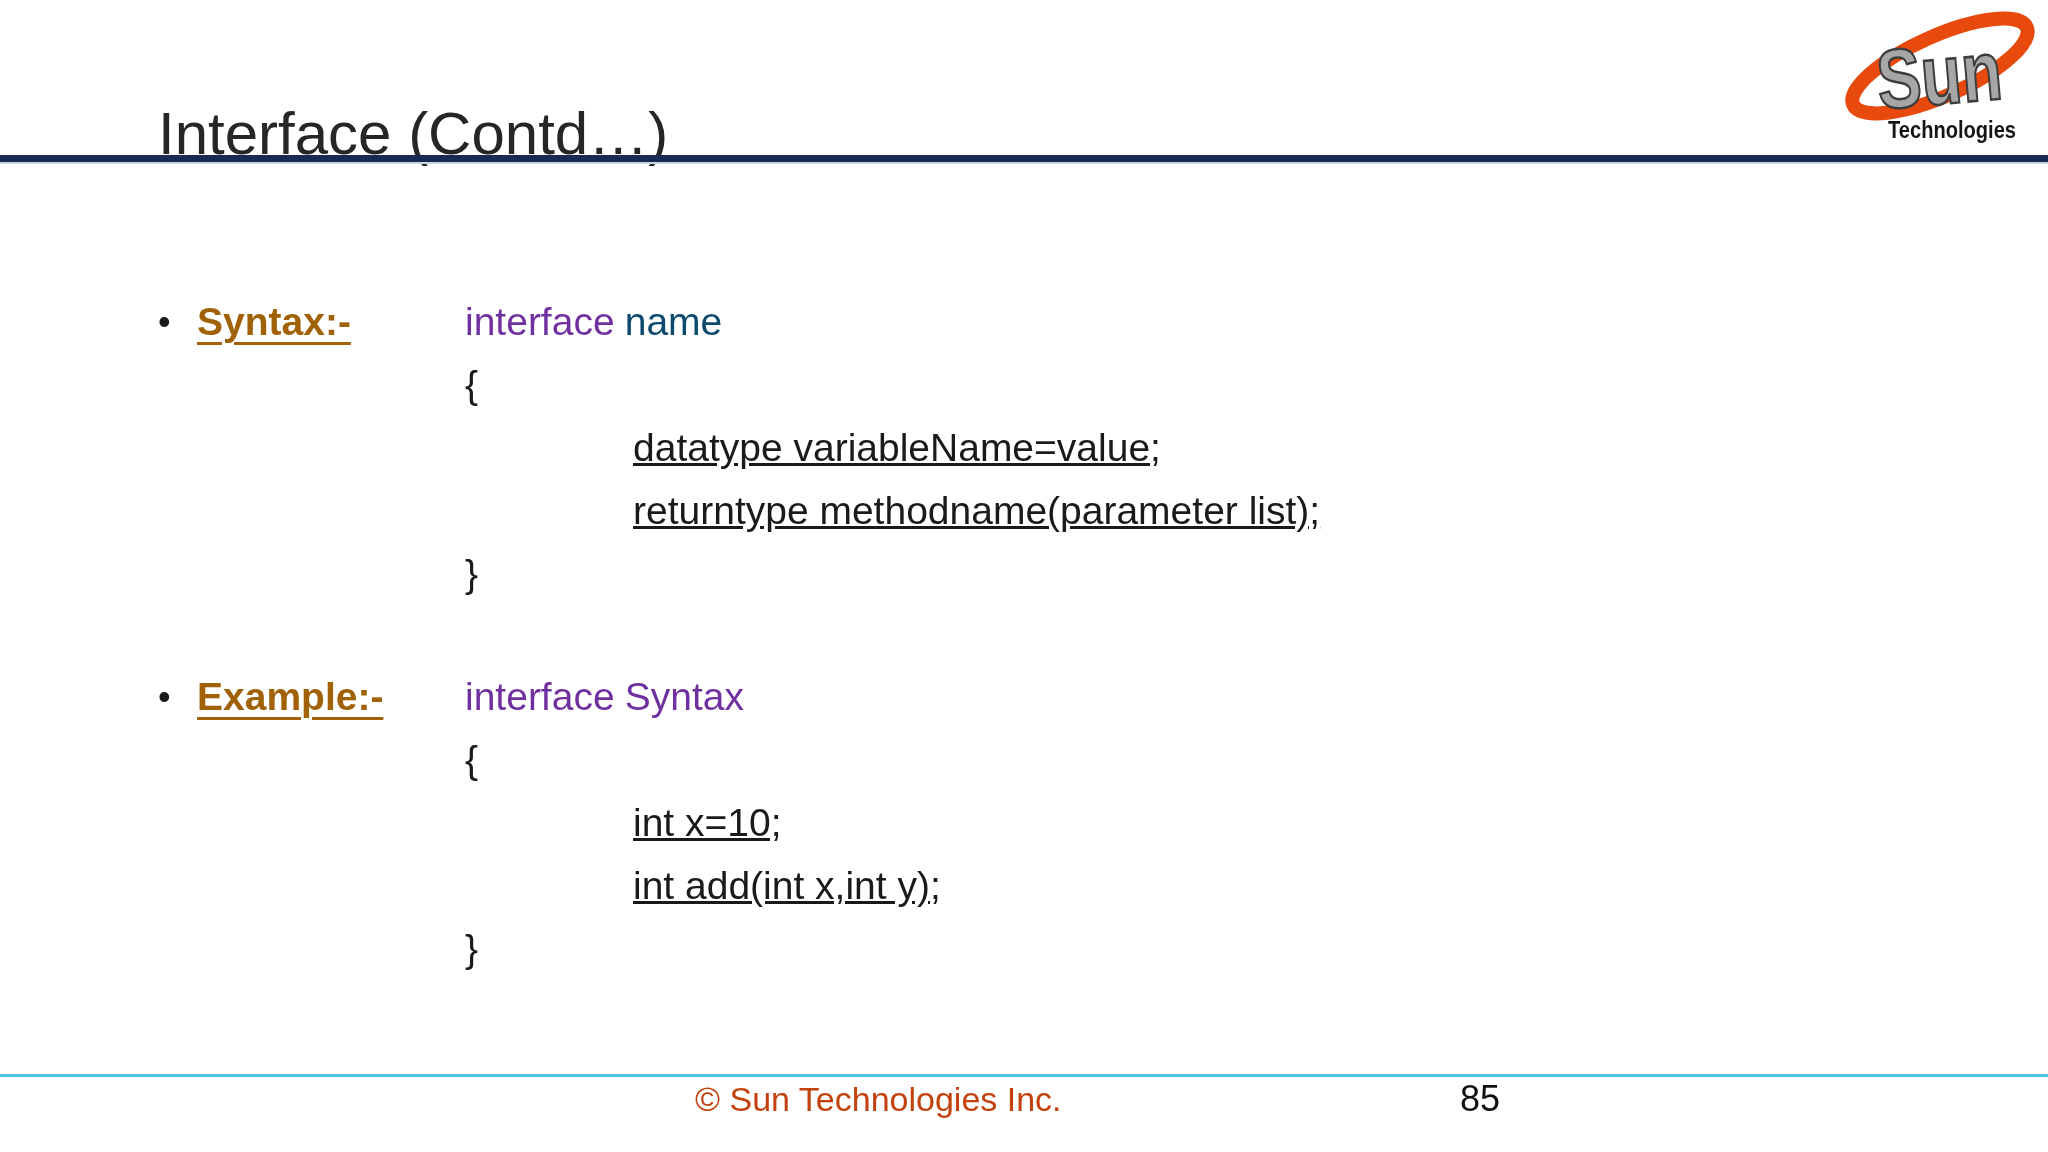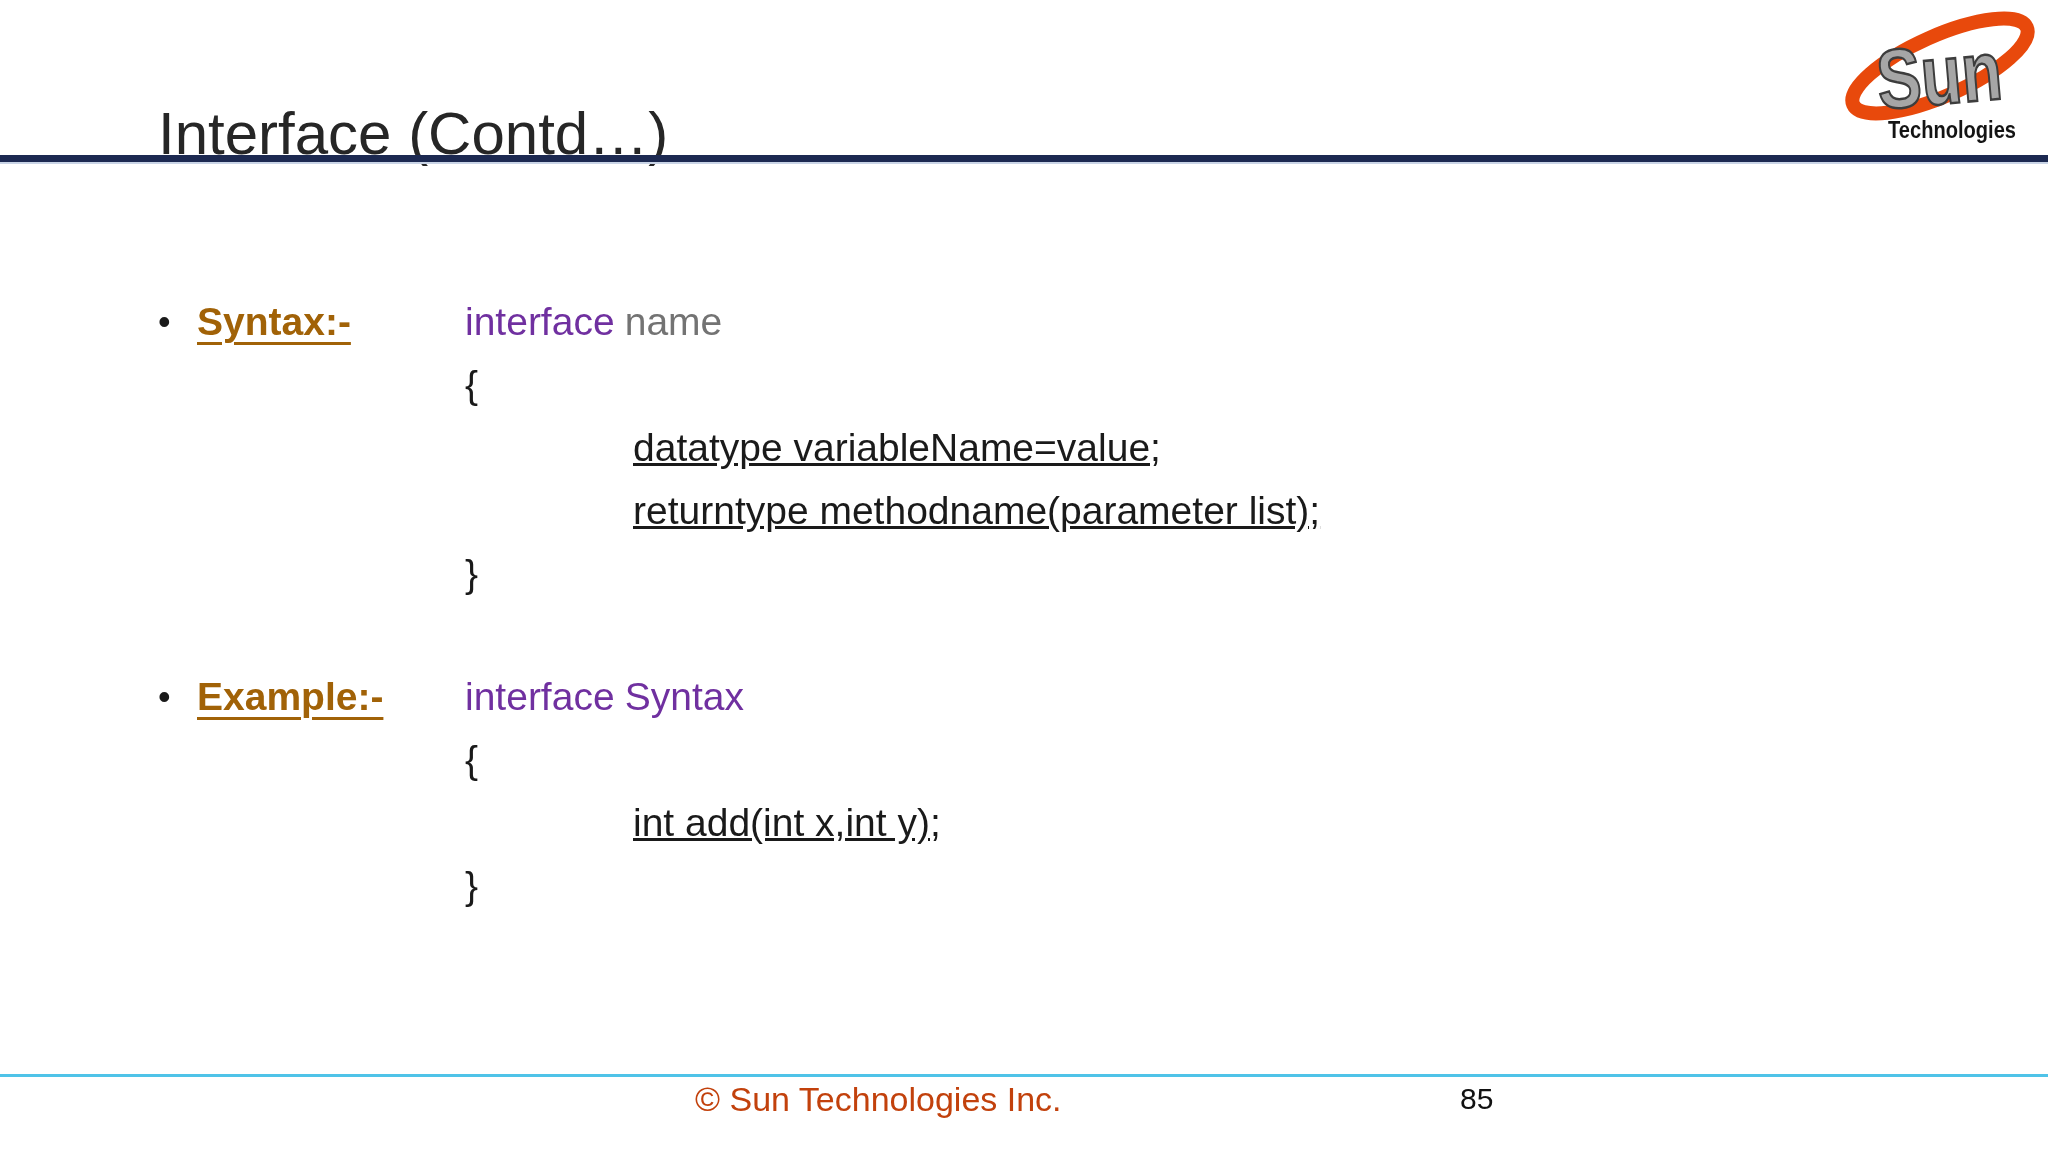--- a/index.html
+++ b/index.html
@@ -104,21 +104,21 @@
     left: 695px;
     top: 1077px;
     font-size: 34px;
     line-height: 44px;
     color: #c2410c;
   }
   .footer-page {
     position: absolute;
     left: 1460px;
     top: 1077px;
-    font-size: 30px;
+    font-size: 36px;
     line-height: 44px;
     color: #111111;
   }
 </style>
 </head>
 <body>
 
 <div class="slide">
 
   <h1 class="title">Interface (Contd…)</h1>
@@ -133,21 +133,21 @@
     </svg>
   </div>
 
   <div class="title-rule" style="background-color: rgb(28, 41, 81);"></div>
 
   <section class="group syntax">
     <div class="line">
       <span class="marker">•</span>
       <span class="label">Syntax:-</span>
       <span class="decl">
-        <span class="kw" style="color: rgb(112, 48, 160);">interface</span><span class="nm" style="color: #737373;">name</span>
+        <span class="kw" style="color: rgb(112, 48, 160);">interface</span><span class="nm" style="color: #0c4a6e;">name</span>
       </span>
     </div>
     <div class="line">
       <span class="code brace">{</span>
     </div>
     <div class="line">
       <span class="code inner">datatype variableName=value;</span>
     </div>
     <div class="line">
       <span class="code inner">returntype methodname(parameter list);</span>
@@ -162,20 +162,23 @@
       <span class="marker">•</span>
       <span class="label">Example:-</span>
       <span class="decl">
         <span class="kw" style="color: rgb(112, 48, 160);">interface</span><span class="nm" style="color: rgb(112, 48, 160);">Syntax</span>
       </span>
     </div>
     <div class="line">
       <span class="code brace">{</span>
     </div>
     <div class="line">
+      <span class="code inner">int x=10;</span>
+    </div>
+    <div class="line">
       <span class="code inner">int add(int x,int y);</span>
     </div>
     <div class="line">
       <span class="code brace">}</span>
     </div>
   </section>
 
   <div class="footer-rule" style="background-color: rgb(79, 195, 232);"></div>
   <div class="footer-copy">© Sun Technologies Inc.</div>
   <div class="footer-page">85</div>

